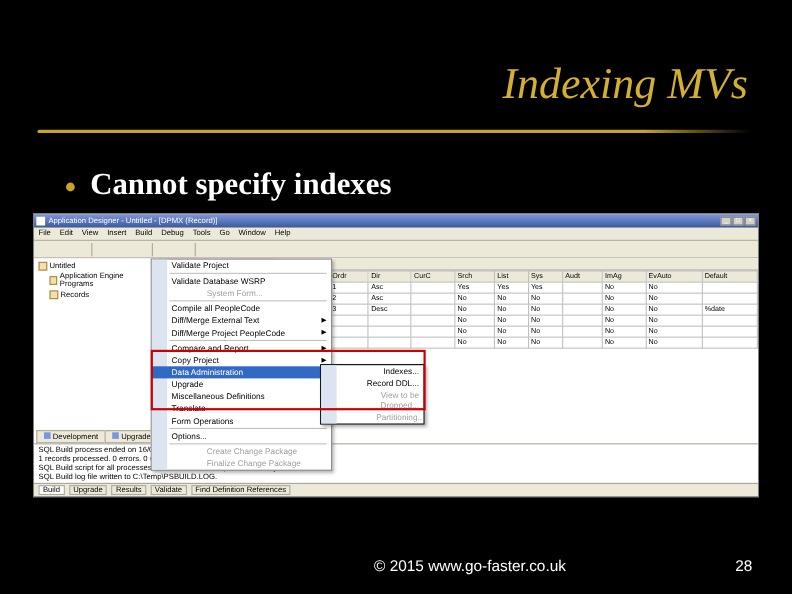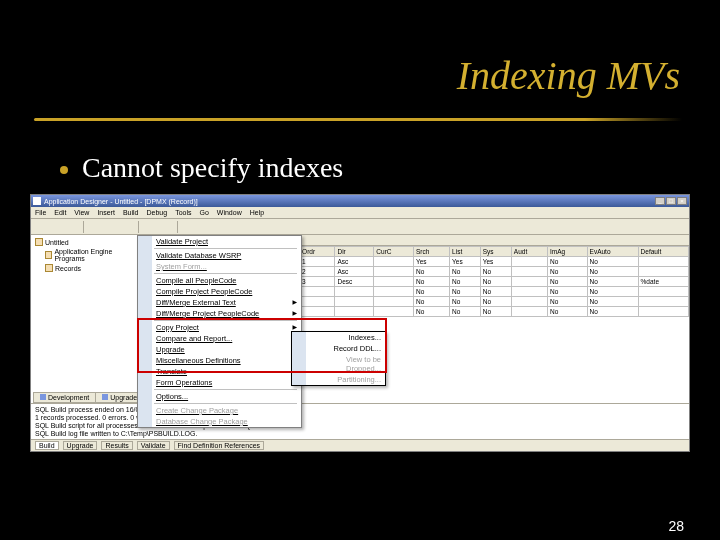--- a/index.html
+++ b/index.html
@@ -29,20 +29,21 @@
   .bullet-row {
     position: absolute;
     top: 152px;
     left: 60px;
     display: flex;
     align-items: center;
     gap: 14px;
     color: #fff;
     font-size: 28px;
     font-family: "Times New Roman", serif;
+    font-weight: bold;
   }
   .bullet-dot {
     width: 8px; height: 8px;
     background: #c9a227;
     border-radius: 50%;
     margin-top: 4px;
   }
   .app-window {
     position: absolute;
     top: 194px;
@@ -169,33 +170,32 @@
   .dropdown-menu {
     position: absolute;
     top: 12px;
     left: 0;
     width: 165px;
     background: #fff;
     border: 1px solid #808080;
     box-shadow: 2px 2px 3px rgba(0,0,0,0.3);
     font-size: 7.5px;
     z-index: 10;
-    text-decoration: underline;
   }
   .menu-strip {
     position: absolute;
     left: 0; top: 0;
     width: 14px; height: 100%;
     background: #dbe4f0;
   }
   .menu-item {
     padding: 1px 4px 1px 18px;
     position: relative;
   }
-  .menu-item.disabled { color: #a0a0a0; }
+  .menu-item.disabled { color: #a0a0a0; margin-left: 32px; }
   .menu-item.highlight {
     background: #316ac5;
     color: #fff;
   }
   .menu-item .arrow {
     position: absolute;
     right: 4px;
     top: 1px;
     font-size: 6px;
   }
@@ -289,21 +289,21 @@
   .footer-center {
     position: absolute;
     bottom: 18px;
     left: 340px;
     color: #fff;
     font-size: 14px;
     font-family: Arial, sans-serif;
   }
   .footer-right {
     position: absolute;
-    bottom: 6px;
+    bottom: 18px;
     right: 36px;
     color: #fff;
     font-size: 14px;
     font-family: Arial, sans-serif;
     margin-top: 32px;
   }
   .lt-underline {
     position: absolute;
     top: 118px;
     left: 34px;
@@ -384,35 +384,35 @@
         </div>
 
         <div class="dropdown-menu" style="top:0; left:106px;">
           <div class="menu-strip"></div>
           <div class="menu-item">Validate Project</div>
           <div class="menu-sep"></div>
           <div class="menu-item">Validate Database WSRP</div>
           <div class="menu-item disabled">System Form...</div>
           <div class="menu-sep"></div>
           <div class="menu-item">Compile all PeopleCode</div>
-          <div class="menu-item">Compile Project PeopleCode</div>
           <div class="menu-item"><span>Diff/Merge External Text</span><span class="arrow">▶</span></div>
           <div class="menu-item"><span>Diff/Merge Project PeopleCode</span><span class="arrow">▶</span></div>
           <div class="menu-sep"></div>
+          <div class="menu-item"><span>Compare and Report...</span><span class="arrow">▶</span></div>
           <div class="menu-item"><span>Copy Project</span><span class="arrow">▶</span></div>
-          <div class="menu-item"><span>Compare and Report...</span><span class="arrow">▶</span></div>
+          <div class="menu-item highlight"><span>Data Administration</span><span class="arrow">▶</span></div>
           <div class="menu-item"><span>Upgrade</span><span class="arrow">▶</span></div>
           <div class="menu-item"><span>Miscellaneous Definitions</span><span class="arrow">▶</span></div>
           <div class="menu-item"><span>Translate</span><span class="arrow">▶</span></div>
           <div class="menu-item"><span>Form Operations</span><span class="arrow">▶</span></div>
           <div class="menu-sep"></div>
           <div class="menu-item">Options...</div>
           <div class="menu-sep"></div>
           <div class="menu-item disabled">Create Change Package</div>
-          <div class="menu-item disabled">Database Change Package</div>
+          <div class="menu-item disabled">Finalize Change Package</div>
         </div>
 
         <div class="submenu" style="top:96px; left:260px;text-align:right;">
           <div class="menu-strip"></div>
           <div class="menu-item">Indexes...</div>
           <div class="menu-item">Record DDL...</div>
           <div class="menu-item disabled">View to be Dropped...</div>
           <div class="menu-item disabled">Partitioning...</div>
         </div>
 
@@ -559,14 +559,15 @@
 
     <div class="output-tabs">
       <span class="out-tab">Build</span>
       <span class="out-tab inactive">Upgrade</span>
       <span class="out-tab inactive">Results</span>
       <span class="out-tab inactive">Validate</span>
       <span class="out-tab inactive">Find Definition References</span>
     </div>
   </div>
 
+  <div class="footer-center">© 2015 www.go-faster.co.uk</div>
   <div class="footer-right">28</div>
 </div>
 
 </body></html>

